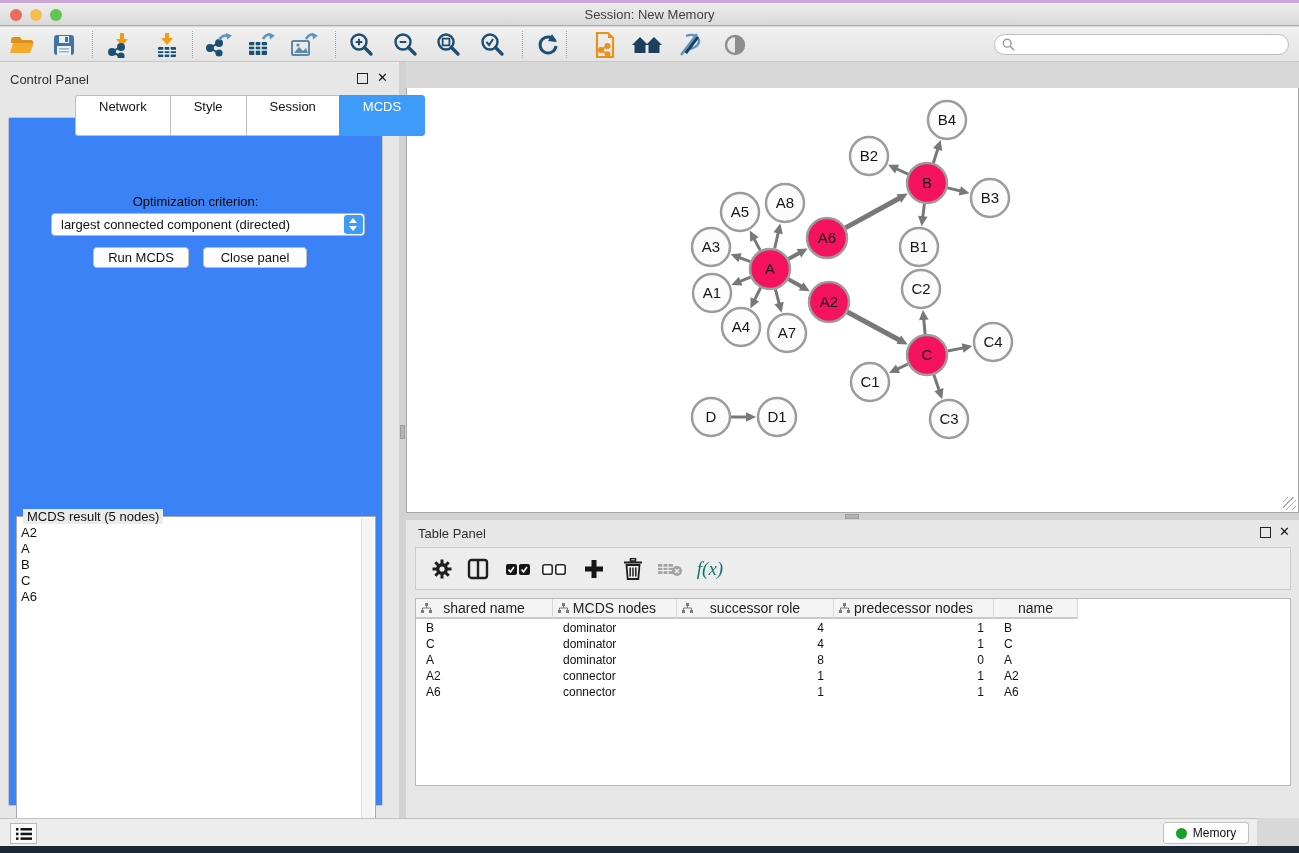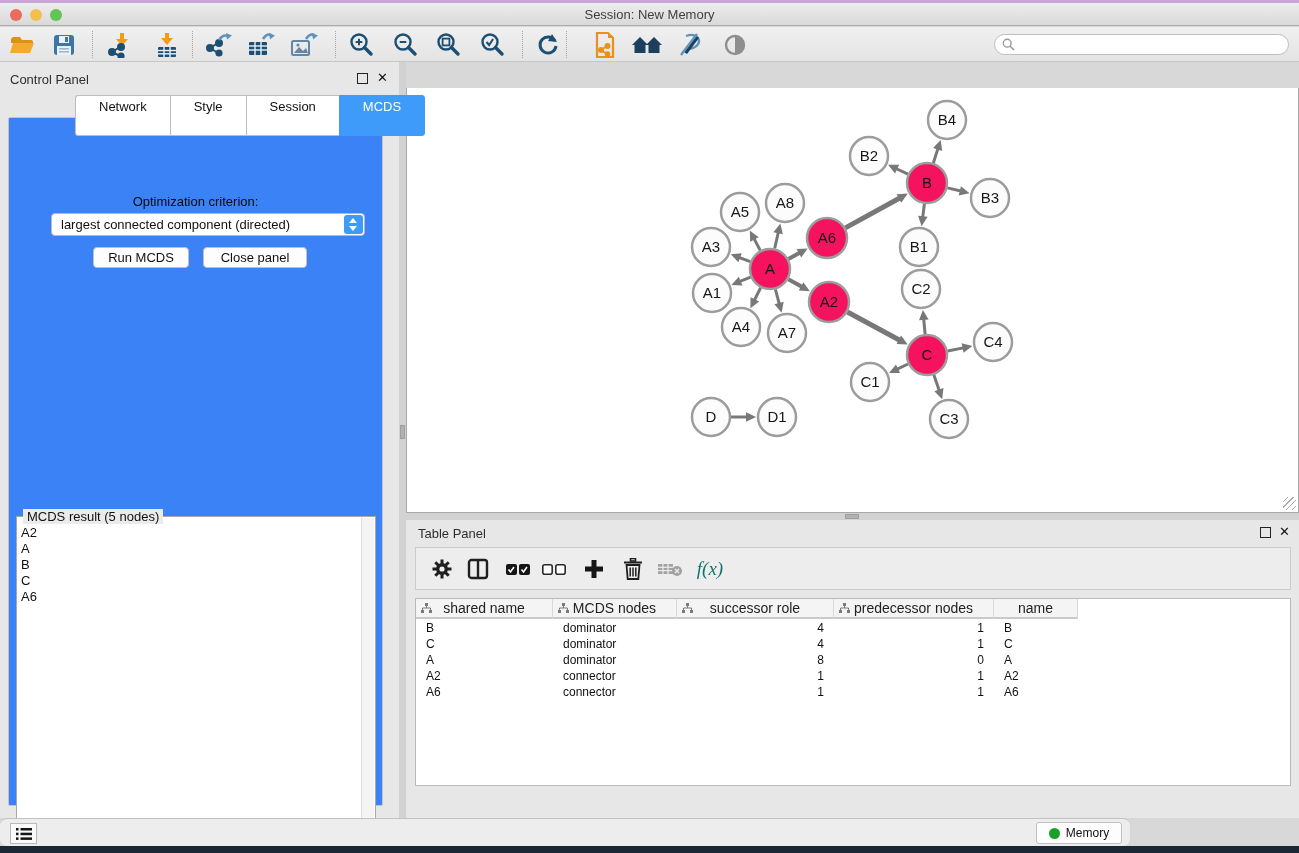--- a/index.html
+++ b/index.html
@@ -84,21 +84,21 @@
   .trow { display:flex; height:16px; }
   .td { font-size:12px; color:#111; line-height:15px; }
   .td.l { text-align:left; padding-left:10px; } .td.r { text-align:right; padding-right:10px; }
   .tp-tabs { position:absolute; left:0; width:100%; top:271px; display:flex; justify-content:center; }
   .tp-tab { height:22px; line-height:20px; padding:0 14px; font-size:13px; background:#fff; border:1px solid #BDBDBD; border-right:none; color:#111; }
   .tp-tab:first-child { border-radius:4px 0 0 4px; }
   .tp-tab:last-child { border-right:1px solid #BDBDBD; border-radius:0 4px 4px 0; }
   .tp-tab.active { background:#3E9BFA; border-color:#3E9BFA; color:#fff; }
 
   
-  .statusbar { position:absolute; left:0; top:818px; width:1130px; height:28px; background:#EDEDED; border-top:1px solid #C2C2C2;border-radius:7px; }
+  .statusbar { position:absolute; left:0; top:818px; width:1257px; height:28px; background:#EDEDED; border-top:1px solid #C2C2C2; }
   .list-btn { position:absolute; left:10px; top:4px; width:27px; height:21px; background:#FAFAFA; border:1px solid #B9B9B9; display:flex; align-items:center; justify-content:center; }
   .memory-btn { position:absolute; right:8px; top:3px; width:86px; height:22px; background:#FDFDFD; border:1px solid #C0C0C0; border-radius:3px; display:flex; align-items:center; justify-content:center; gap:6px; font-size:12px; color:#111; }
   .mem-dot { width:11px; height:11px; border-radius:50%; background:#18A126; }
   .desktop-strip-bottom { position:absolute; left:0; top:846px; width:1299px; height:7px; background:#1B2735; }
 </style>
 </head>
 <body>
 
 <div id="app">
 

